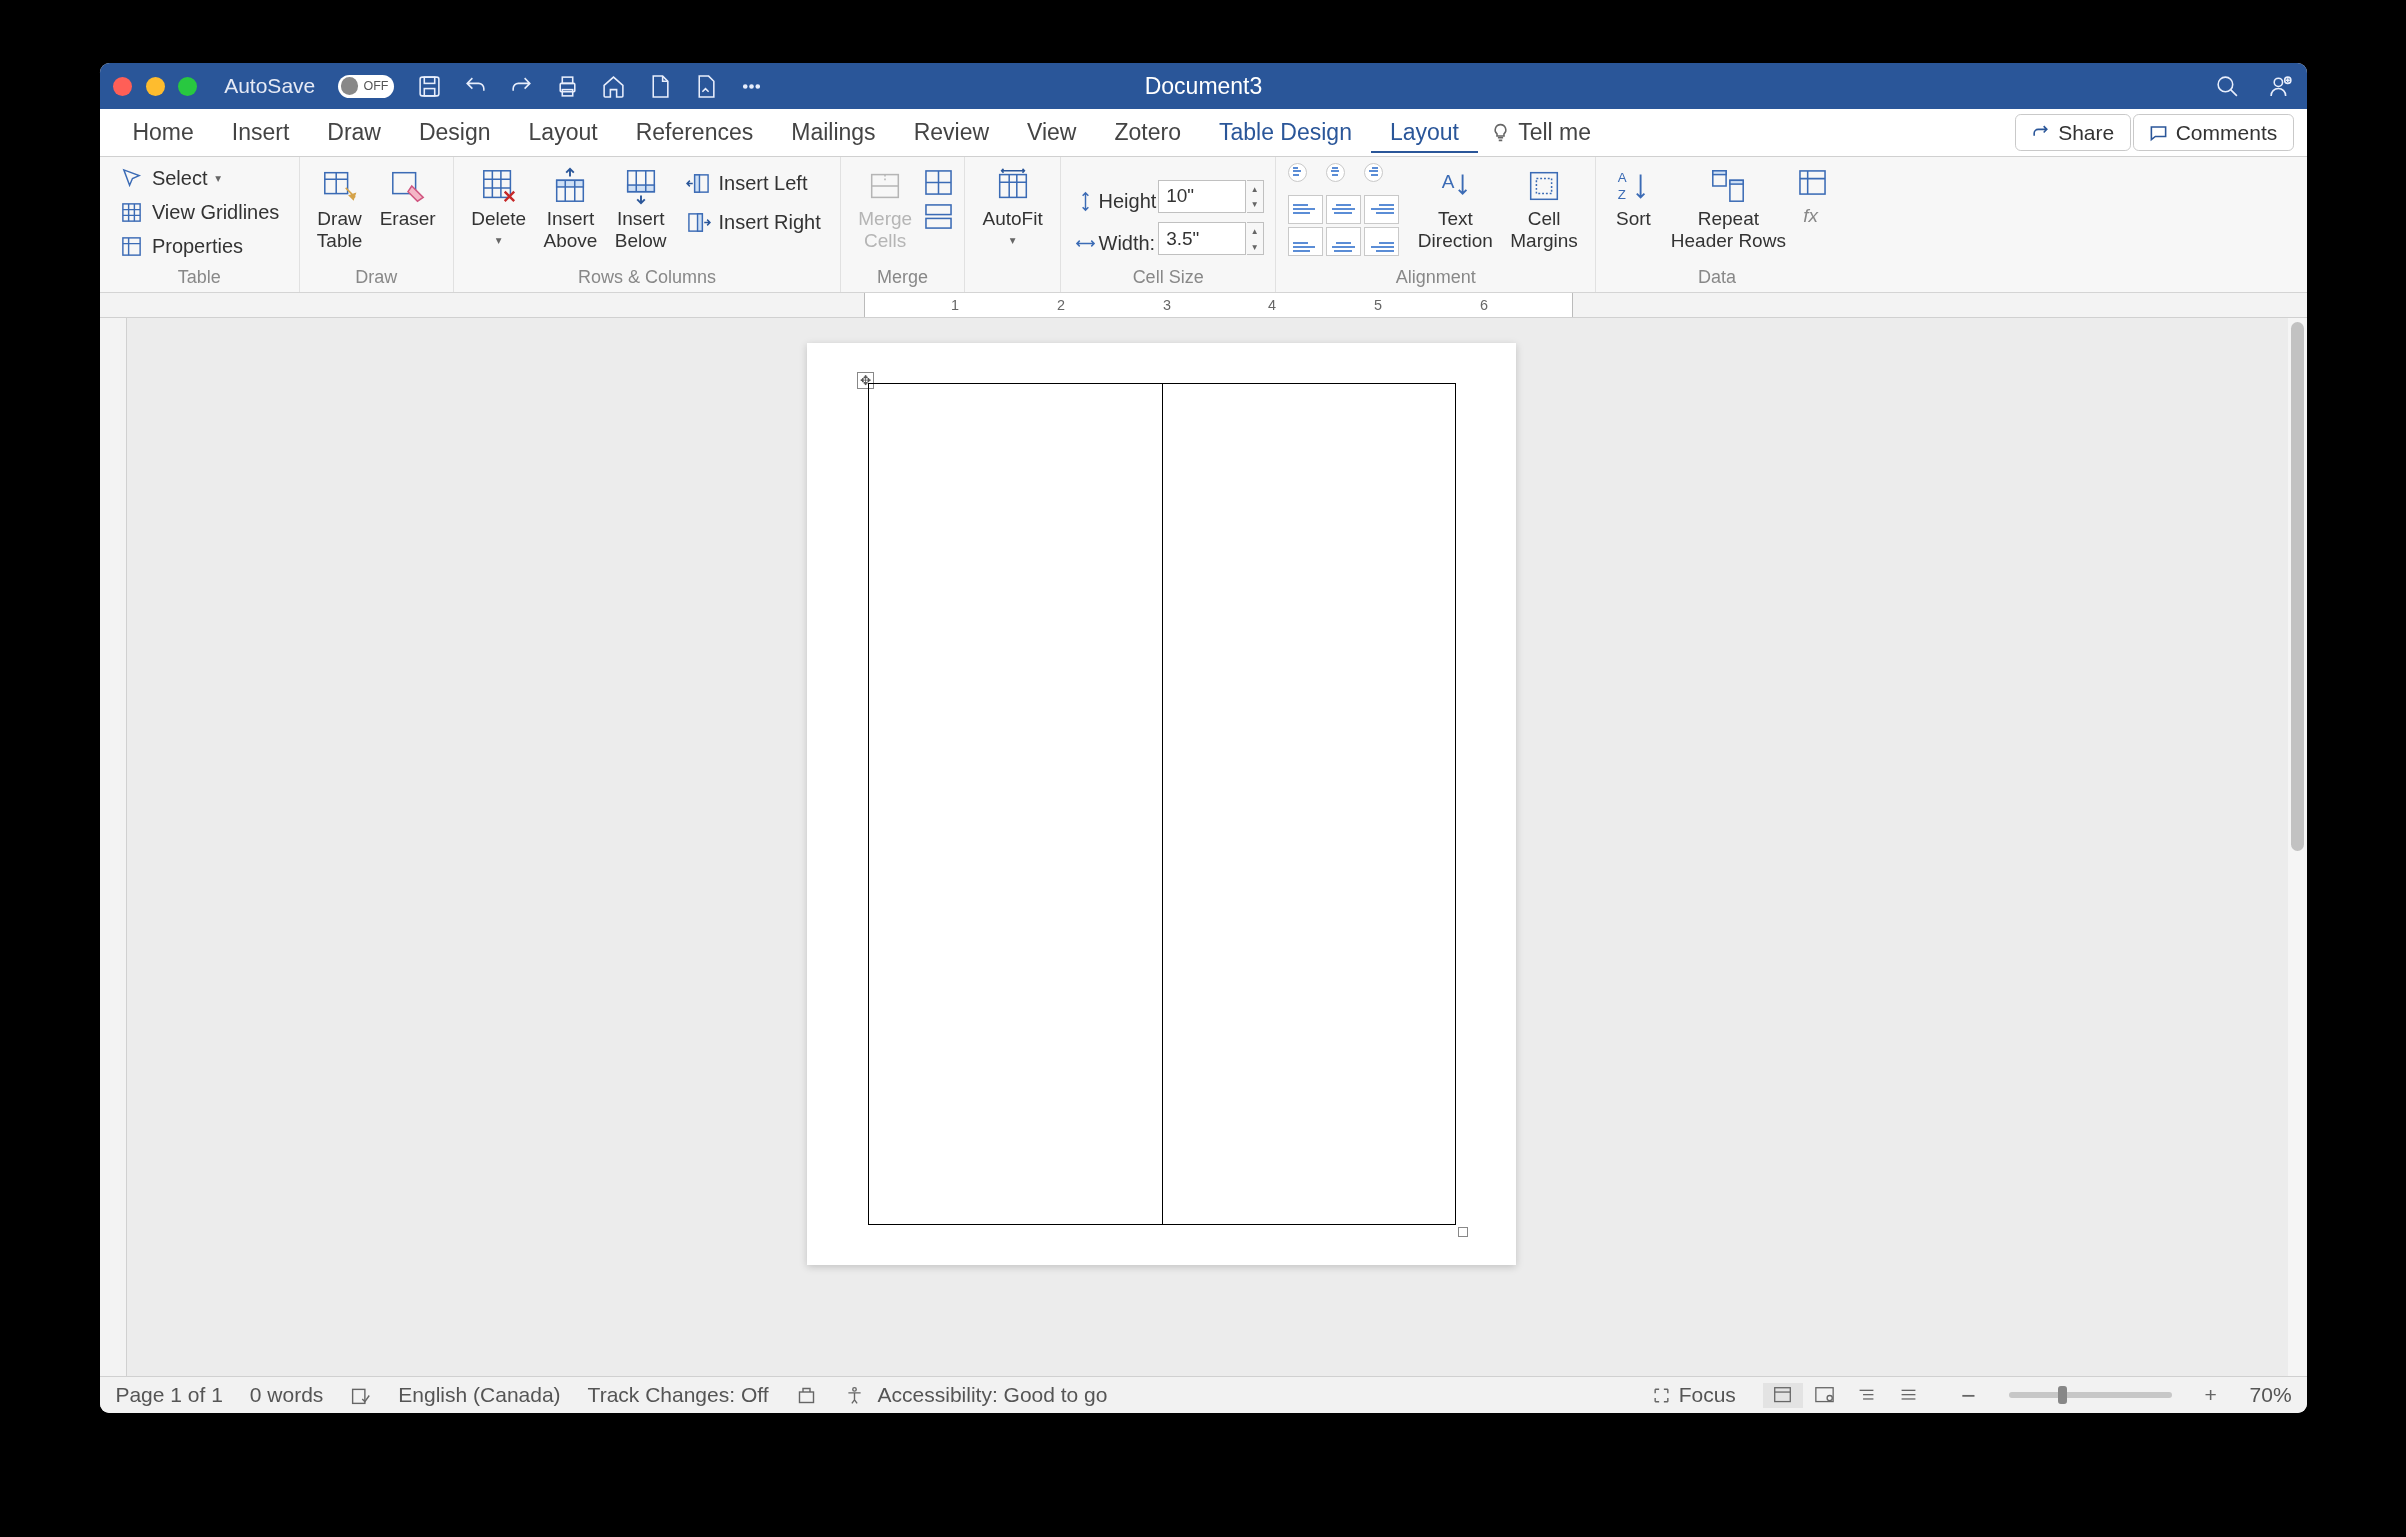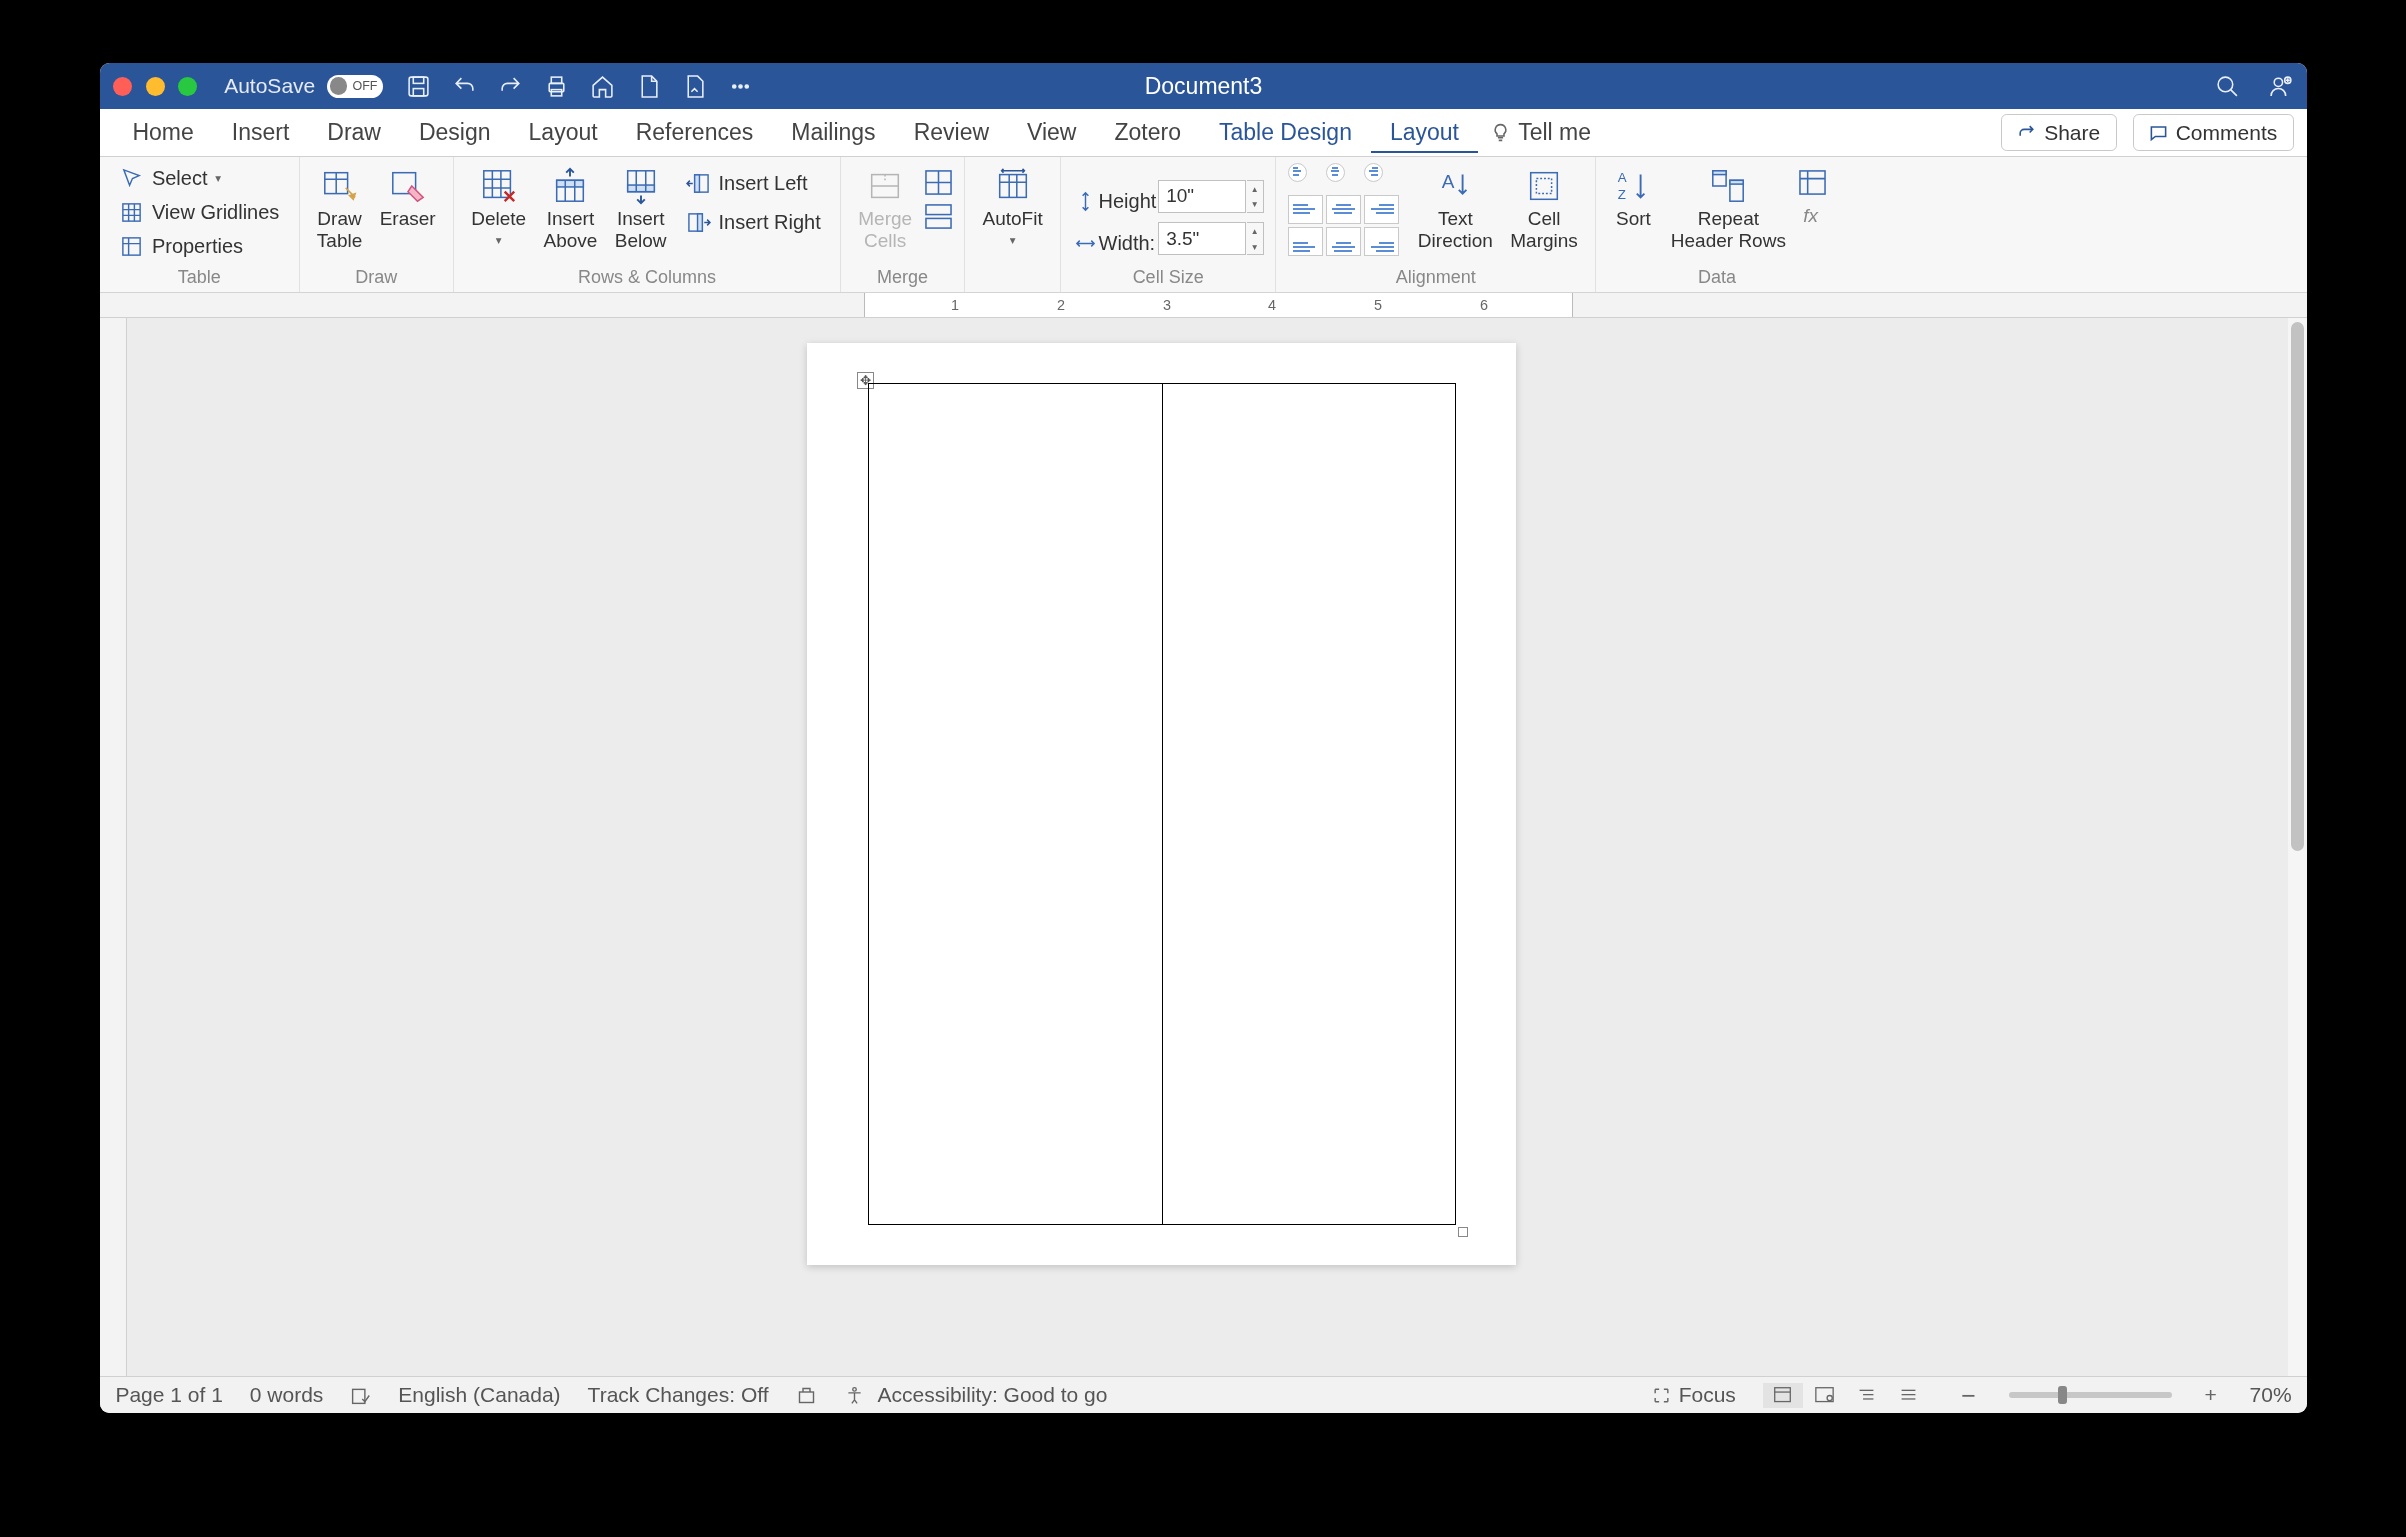--- a/index.html
+++ b/index.html
@@ -4,36 +4,36 @@
 <style>
 * { box-sizing: border-box; margin: 0; padding: 0; font-family: -apple-system, "Segoe UI", sans-serif; }
 body { background: #000; width: 2407px; height: 1537px; position: relative; }
 .window { position: absolute; left: 100px; top: 63px; width: 2207px; height: 1350px; background: #fff; border-radius: 9.6px; overflow: hidden; box-shadow: 0 9.6px 38px rgba(0,0,0,.5); display: flex; flex-direction: column; }
 
 
 .titlebar { height: 46px; background: #2a5699; display: flex; align-items: center; padding: 0 13.4px; color: #fff; position: relative; }
 .traffic-lights { display: flex; gap: 13.4px; margin-right: 27px; }
 .tl { width: 19px; height: 19px; border-radius: 50%; }
 .tl.red { background: #ff5f57; } .tl.yellow { background: #febc2e; } .tl.green { background: #28c840; }
-.autosave-label { font-size: 21px; color: #e6eaf5; margin-right: 12px; }
+.autosave-label { font-size: 21px; color: #e6eaf5; margin-right: 23px; }
 .autosave-toggle { width: 56px; height: 23px; background: #fff; border-radius: 11.5px; display: flex; align-items: center; position: relative; font-size: 13.4px; color: #666; }
 .autosave-toggle .knob { width: 17.3px; height: 17.3px; background: #888; border-radius: 50%; margin-left: 2.9px; }
 .autosave-toggle .off { position: absolute; right: 5.8px; font-size: 12.5px; color: #555; }
 .qat { display: flex; gap: 21px; margin-left: 23px; align-items: center; }
 .qat-icon { width: 25px; height: 25px; color: #e8eefc; stroke: #e8eefc; fill: none; stroke-width: 1.5; }
 .doc-title { position: absolute; left: 50%; transform: translateX(-50%); font-size: 23px; color: #fff; }
 .titlebar-right { margin-left: auto; display: flex; gap: 29px; align-items: center; }
 
 
 .tabs-row { height: 48px; background: #fff; border-bottom: 1px solid #d0d0d0; display: flex; align-items: center; padding: 0 13.4px; }
 .tab { font-size: 23px; color: #444; padding: 7.7px 19px; cursor: pointer; }
 .tab.context { color: #2a5699; }
 .tab.active { color: #2a5699; border-bottom: 2.9px solid #2a5699; padding-bottom: 4.8px; font-weight: 500; }
 .tell-me { display: flex; align-items: center; gap: 7.7px; margin-left: 11.5px; font-size: 23px; color: #444; justify-content: flex-end; }
-.tabs-right { margin-left: auto; display: flex; gap: 16px; }
+.tabs-right { margin-left: auto; display: flex; gap: 2px; }
 .share-btn, .comments-btn { border: 1px solid #c9c9c9; border-radius: 5.8px; padding: 5.8px 15.4px; font-size: 21px; color: #333; display: flex; align-items: center; gap: 7.7px; background: #fff; }
 
 
 .ribbon { background: #f7f7f7; border-bottom: 1px solid #d4d4d4; display: flex; height: 136px; }
 .group { border-right: 1px solid #e1e1e1; padding: 5.8px 11.5px 0 11.5px; display: flex; flex-direction: column; align-items: center; }
 .group-content { flex: 1; display: flex; align-items: flex-start; gap: 5.8px; }
 .group-label { font-size: 18px; color: #888; padding: 2.9px 0 3.8px 0; }
 .btn-small { display: flex; align-items: center; gap: 7.7px; font-size: 20px; color: #333; padding: 3.8px 7.7px; border-radius: 3.8px; }
 .btn-big { display: flex; flex-direction: column; align-items: center; gap: 3.8px; font-size: 19px; color: #333; padding: 3.8px 5.8px; text-align: center; line-height: 1.15; }
 .btn-big .icon-lg { width: 40px; height: 38px; }

